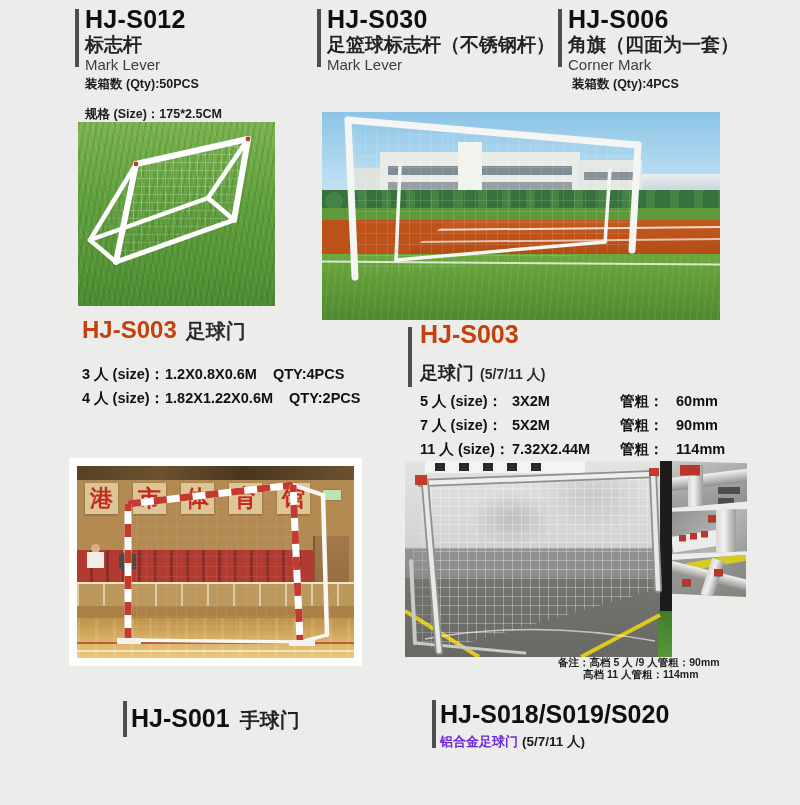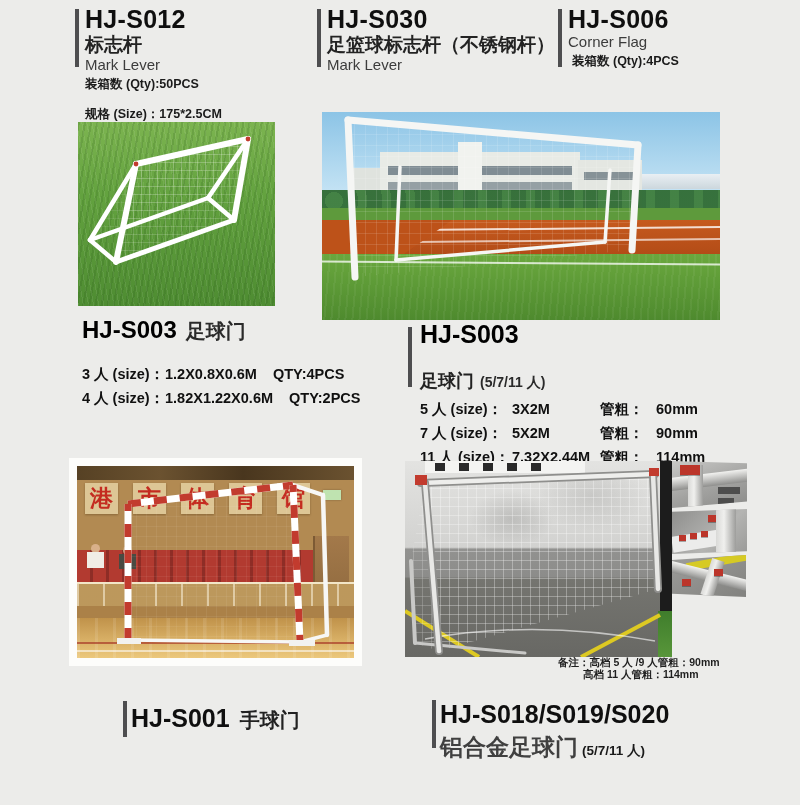--- a/index.html
+++ b/index.html
@@ -12,33 +12,33 @@
   .abs{position:absolute}
   
   .pbar{position:absolute;width:4px;background:#4e4e50}
   
   .ptb{position:absolute;line-height:1.05}
   .h-code{font-size:25px;font-weight:700;color:#0f0f0f;letter-spacing:.3px;white-space:nowrap}
   .h-cn{font-size:19px;font-weight:600;color:#232323;margin-top:3px;white-space:nowrap}
   .h-en{font-size:15px;font-weight:400;color:#3c3c3c;margin-top:2px;white-space:nowrap}
   .h-sm{font-size:12.5px;font-weight:600;color:#1b1b1b;margin-top:5px;white-space:nowrap}
   
-  .spec-title-code{font-size:24px;font-weight:700;color:#000000}
+  .spec-title-code{font-size:24px;font-weight:700;color:#c2410c}
   .spec-title-cn{font-size:20px;font-weight:600;color:#2a2a2a;margin-left:9px}
   .spec-people{font-size:14px;font-weight:600;color:#2a2a2a;margin-left:6px}
   .spec-row{font-size:14.5px;font-weight:700;color:#101010;margin-top:5px;white-space:nowrap}
   .spec-row .lab{display:inline-block;min-width:83px}
   .spec-row .labr{display:inline-block;min-width:92px}
   .spec-row .sz{display:inline-block;min-width:88px}
   .spec-row .qty{margin-left:16px}
-  .spec-row .pl{display:inline-block;min-width:56px;margin-left:0}
+  .spec-row .pl{display:inline-block;min-width:56px;margin-left:20px}
   
   .b-code{font-size:25px;font-weight:700;color:#0f0f0f;white-space:nowrap}
   .b-cn{font-size:20px;font-weight:600;color:#222;margin-left:10px}
-  .b-cn2{font-size:23px;font-weight:700;color:#404040}
+  .b-cn2{font-size:13px;font-weight:700;color:#6d28d9}
   .b-people{font-size:13.5px;font-weight:600;color:#1a1a1a;margin-left:4px}
   .note{font-size:10.5px;font-weight:700;color:#1f1f1f;white-space:nowrap}
   
   .photo{position:absolute;overflow:hidden}
   .photo svg{position:absolute;left:0;top:0}
   .layer{position:absolute}
   
   #photo1{
     background:
       repeating-linear-gradient(100deg, rgba(25,70,12,.14) 0 2px, transparent 2px 6px),
@@ -75,21 +75,22 @@
 <div class="pbar" style="left:317px;top:9px;height:58px"></div>
 <div class="ptb" style="left:327px;top:6px">
   <div class="h-code">HJ-S030</div>
   <div class="h-cn">足篮球标志杆（不锈钢杆）</div>
   <div class="h-en">Mark Lever</div>
 </div>
 
 <div class="pbar" style="left:558px;top:9px;height:58px"></div>
 <div class="ptb" style="left:568px;top:6px">
   <div class="h-code">HJ-S006</div>
-  <div class="h-en">Corner Flag</div>
+  <div class="h-cn">角旗（四面为一套）</div>
+  <div class="h-en">Corner Mark</div>
   <div class="h-sm" style="margin-left:4px">装箱数 (Qty):4PCS</div>
 </div>
 
 <div id="photo1" class="photo" style="left:78px;top:122px;width:197px;height:184px">
   <svg width="197" height="184" viewBox="0 0 197 184">
     <defs>
       <pattern id="n1" width="8" height="8" patternUnits="userSpaceOnUse">
         <path d="M0 0H8V8" fill="none" stroke="#ffffff" stroke-width="0.7" opacity="0.55"></path>
       </pattern>
     </defs>
@@ -158,21 +159,21 @@
     <span class="lab">3 人 (size)：</span><span>1.2X0.8X0.6M</span><span class="qty">QTY:4PCS</span>
   </div>
   <div class="spec-row">
     <span class="lab">4 人 (size)：</span><span>1.82X1.22X0.6M</span><span class="qty">QTY:2PCS</span>
   </div>
 </div>
 
 <div class="pbar" style="left:408px;top:327px;height:60px"></div>
 <div class="abs" style="left:420px;top:320px">
   <div class="spec-title-code" style="font-size:25px">HJ-S003</div>
-  <div style="margin-top:20px">
+  <div style="margin-top:12px">
     <span style="font-size:18px;font-weight:600;color:#222">足球门</span><span class="spec-people">(5/7/11 人)</span>
   </div>
   <div class="spec-row" style="margin-top:7px">
     <span class="labr">5 人 (size)：</span><span class="sz">3X2M</span><span class="pl">管粗：</span><span>60mm</span>
   </div>
   <div class="spec-row">
     <span class="labr">7 人 (size)：</span><span class="sz">5X2M</span><span class="pl">管粗：</span><span>90mm</span>
   </div>
   <div class="spec-row">
     <span class="labr">11 人 (size)：</span><span class="sz">7.32X2.44M</span><span class="pl">管粗：</span><span>114mm</span>

